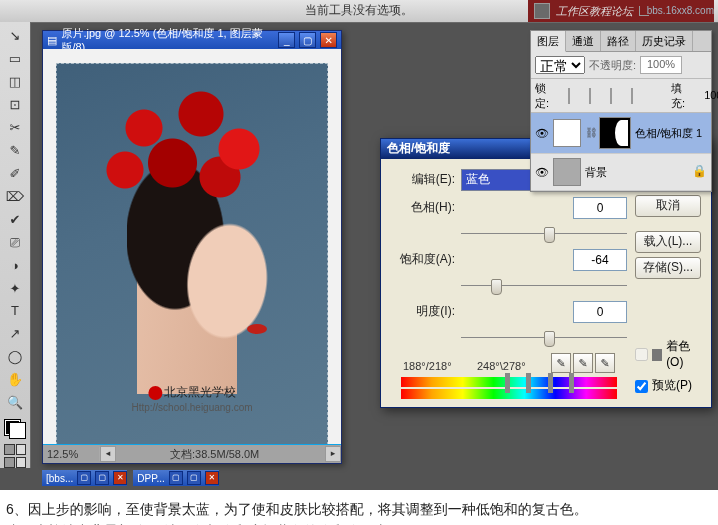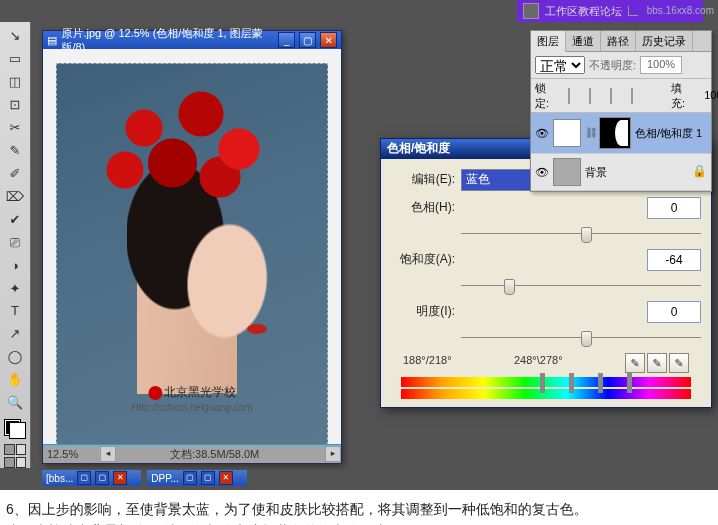--- a/index.html
+++ b/index.html
@@ -1,18 +1,18 @@
 <!DOCTYPE html>
 <html><head>
 <meta charset="utf-8">
 <style>
   body { margin:0; font:12px/1.3 "Microsoft YaHei", Arial, sans-serif; background:#fff; }
   .ps-area { width:718px; height:490px; position:relative; background:#535353; }
   .top-options { height:22px; background:linear-gradient(#e5e5e5,#c9c9c9); border-bottom:1px solid #6a6a6a; display:flex; align-items:center; justify-content:center; color:#333; font-size:12px; }
-  .right-zone { position:absolute; right:15px; top:0; width:180px; height:22px; background:#6d28d9; display:flex; align-items:center; gap:6px; padding-left:6px;}
+  .right-zone { position:absolute; right:4px; top:0; width:180px; height:22px; background:#7f1d1d; display:flex; align-items:center; gap:6px; padding-left:6px;font-style:italic;}
   .right-zone .sq{ width:14px; height:14px; border:1px solid #999; background:#6a6a6a;}
   .right-zone span{ color:#ddd; font-size:11px;}
   .dropdown{ width:9px;height:9px;border-left:1px solid #999;border-bottom:1px solid #999;display:inline-block;}
   
   .toolbox { position:absolute; left:0; top:22px; width:30px; bottom:22px; background:linear-gradient(#dcdcdc,#c7c7c7); border-right:1px solid #6a6a6a; display:flex; flex-direction:column; align-items:center; padding-top:4px; gap:2px;}
   .toolbox .tool{ width:22px; height:21px; display:flex; align-items:center; justify-content:center; color:#333; font-size:13px; border:1px solid transparent; position:relative;}
   .swatches{ width:20px; height:20px; position:relative; margin:4px 0;}
   .swatches .fg{ position:absolute; width:13px;height:13px; background:#000; border:1px solid #fff; outline:1px solid #000; left:0; top:0;}
   .swatches .bg{ position:absolute; width:13px;height:13px; background:#fff; border:1px solid #fff; outline:1px solid #000; right:0; bottom:0;}
   .mask-pair{width:22px;height:12px;display:flex;gap:1px;}
@@ -49,21 +49,21 @@
   .dlg-right{ width:66px; display:flex; flex-direction:column; gap:4px;}
   .dlg-btn{ height:20px; background:linear-gradient(#fefefe,#e4e2d6); border:1px solid #8a867a; border-radius:3px; font-size:12px; display:flex; align-items:center; justify-content:center; color:#222;}
   .row{ display:flex; align-items:center; gap:6px; margin-bottom:6px;}
   .row label{ width:64px; text-align:right; font-size:12px; color:#222;}
   .combo{ flex:1; height:20px; background:#3950c4; color:#fff; border:1px solid #7a8299; display:flex; align-items:center; padding:0 4px; font-size:12px; position:relative;}
   .combo .arrow{ position:absolute; right:2px; top:2px; width:15px; height:15px; background:linear-gradient(#e9f1fb,#b8cde6); border:1px solid #7a95b8; display:flex; align-items:center; justify-content:center; font-size:9px; color:#456;}
   .numbox{ width:48px; height:18px; border:1px solid #7f9db9; background:#fff; text-align:center; font-size:12px;}
   .slider{ flex:1; height:18px; position:relative;}
   .slider .track{ position:absolute; left:0; right:0; top:8px; height:1px; background:#888;}
   .slider .thumb{ position:absolute; top:2px; width:9px; height:14px; background:linear-gradient(#f4f4f0,#cfcabb); border:1px solid #8a867a; border-radius:2px 2px 4px 4px;}
-  .ranges{ display:flex; justify-content:space-between; font-size:11px; color:#333; margin:0 12px 2px 12px;}
+  .ranges{ display:flex; justify-content:space-between; font-size:11px; color:#333; margin:0 12px 2px 12px;align-items:flex-end;}
   .eyedrops{ display:flex; gap:2px;}
   .eyedrops .d{ width:18px;height:18px;border:1px solid #8a867a;background:linear-gradient(#fff,#e4e2d6);display:flex;align-items:center;justify-content:center;font-size:11px;}
   .hue-strip{ height:17px; margin:4px 10px 0 10px; position:relative; }
   .hue-strip .bar{ height:10px; background:linear-gradient(90deg, red,orange,yellow,lime,cyan,blue,magenta,red);}
   .hue-strip .bar + .bar{ margin-top:2px;}
   .hue-strip .mk{ position:absolute; top:-4px; width:5px; height:20px; background:#888;}
   .chk{ display:flex; align-items:center; gap:4px; font-size:12px; margin-top:4px;}
   .chk input{ margin:0;}
   .sw{ width:12px;height:12px;background:#777;display:inline-block;vertical-align:middle;}
   
@@ -80,31 +80,34 @@
   .layer-item.selected{ background:#9ab6e4;}
   .eye{ width:14px;height:14px;display:flex;align-items:center;justify-content:center;font-size:11px;}
   .thumb{ width:26px;height:26px;border:1px solid #888;background:#aaa;}
   .thumb.white{background:#fff;}
   .thumb.mask{background:#000;display:flex;padding:2px;}
   .thumb.mask div{background:#fff;width:50%;height:100%;margin-left:auto;border-radius:50% 0 0 50%;}
   .link{ width:10px; font-size:10px; color:#444;}
   .layer-name{ flex:1; font-size:11px;}
   
   .taskbar-docs{ position:absolute; left:42px; bottom:4px; display:flex; gap:6px;}
-  .doc-tab{ display:flex; align-items:center; background:linear-gradient(#4a78d0,#1d4fb8); color:#fff; font-size:10px; padding:0 14px 0 4px; height:16px; gap:4px;}
+  .doc-tab{ display:flex; align-items:center; background:linear-gradient(#4a78d0,#1d4fb8); color:#fff; font-size:10px; padding:0 0 0 4px; height:16px; gap:4px;}
   .doc-tab .mini-btn{ width:12px;height:12px;background:#2a55b6;border:1px solid #0b2d83;font-size:8px;display:flex;align-items:center;justify-content:center;}
   .doc-tab .mini-btn.close{ background:#c03010;}
   .watermark-br{ position:absolute; right:4px; top:4px; font-size:10px; color:#A0B2BF;}
   
   .caption{ width:700px; padding:8px 6px; font-size:14px; line-height:1.6; color:#222;}
 </style>
 </head>
 <body>
 
 <div class="ps-area">
+  <div class="top-options">
+    <span>当前工具没有选项。</span>
+  </div>
   <div class="right-zone">
     <div class="sq"></div>
     <span>工作区教程论坛</span>
     <span class="dropdown"></span>
   </div>
   <div class="watermark-br">bbs.16xx8.com</div>
 
   <div class="toolbox">
     <div class="tool">↘</div>
     <div class="tool">▭</div>
@@ -230,20 +233,37 @@
         </div>
         <div class="hue-strip">
           <div class="bar"></div>
             <div class="bar"></div>
           <div class="mk" style="left:48%"></div>
           <div class="mk" style="left:58%"></div>
           <div class="mk" style="left:68%"></div>
           <div class="mk" style="left:78%"></div>
         </div>
       </div>
+      <div class="dlg-right">
+        <div class="dlg-btn">确定</div>
+        <div class="dlg-btn">取消</div>
+        <div style="height:6px"></div>
+        <div class="dlg-btn">载入(L)...</div>
+        <div class="dlg-btn">存储(S)...</div>
+        <div style="flex:1"></div>
+        <label class="chk">
+            <input type="checkbox" disabled="" style="">
+            <span class="sw"></span>
+            <span>着色(O)</span>
+          </label>
+        <label class="chk">
+            <input type="checkbox" checked="" style="">
+            <span>预览(P)</span>
+          </label>
+      </div>
     </div>
   </div>
 
   <div class="layers">
     <div class="tabs">
       <div class="active">图层</div>
       <div>通道</div>
       <div>路径</div>
       <div>历史记录</div>
     </div>

